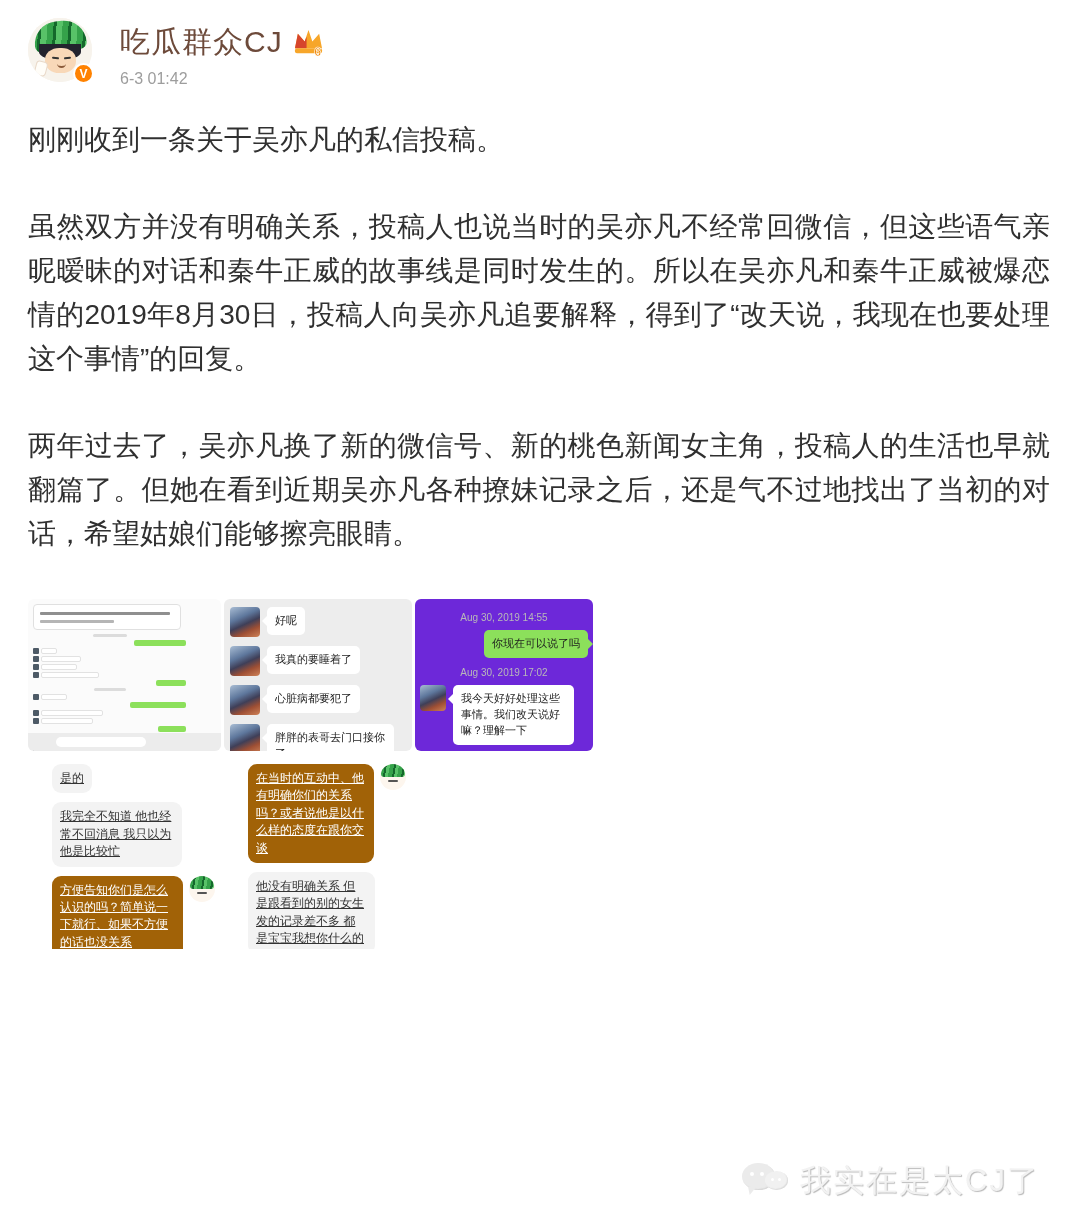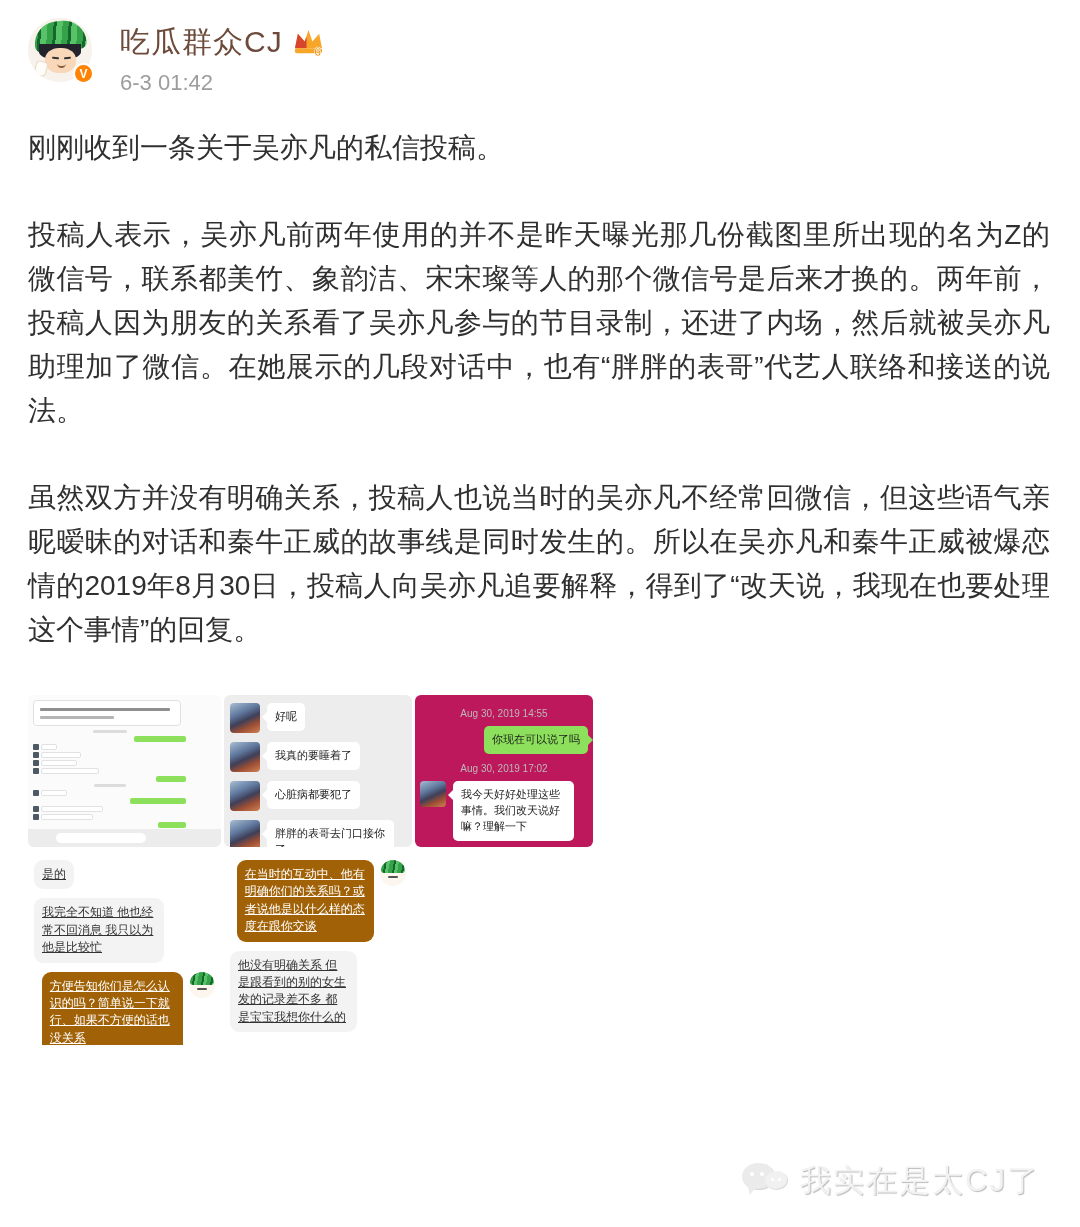--- a/index.html
+++ b/index.html
@@ -25,47 +25,47 @@
        border-bottom:2px solid #8a5a3a; border-radius:0 0 9px 9px; }
   .av-hand { position:absolute; left:7px; top:43px; width:12px; height:15px;
        background:#fffdf8; border:1px solid #e8d8c8; border-radius:4px; transform:rotate(14deg); }
   .v-badge { position:absolute; right:-2px; bottom:-2px; width:21px; height:21px;
        border-radius:50%; background:#ff8200; border:2px solid #fff; color:#fff;
        font-weight:bold; font-size:12px; display:flex; align-items:center; justify-content:center; z-index:2; }
   .hmeta { margin-left:28px; padding-top:4px; }
   .author-line { display:flex; align-items:center; gap:9px; }
   .author { font-size:30px; color:#6d4a3a; letter-spacing:1px; }
   .crown { width:33px; height:29px; display:block; }
-  .post-time { margin-top:7px; font-size:22px; color:#9d9d9d; }
+  .post-time { margin-top:7px; font-size:16px; color:#9d9d9d; }
 
   
   .post-text { margin-top:30px; width:1022px; font-size:28px; line-height:44px; color:#303030; }
   .post-text p { margin:0 0 43px 0; text-align:justify; }
 
   
   .shots { margin-top:8px; width:565px; }
   .shot-row { display:flex; gap:3px; }
   .shot-row + .shot-row { margin-top:5px; }
   .panel { position:relative; overflow:hidden; flex:none; }
   .row1 .panel { height:152px;border-radius:6px; }
   .row2 { height:193px; overflow:hidden; }
   .p-mini  { width:193px; background:#fbfbfb; }
   .p-wxa   { width:188px; background:#ededed; padding:8px 6px; }
-  .p-wxb   { width:178px; background:#be185d; padding:6px 5px; }
+  .p-wxb   { width:178px; background:#6d28d9; padding:6px 5px; }
   .p-dm    { background:#ffffff; padding:8px 6px; }
   .p-dm1   { width:193px; }
   .p-dm2   { width:188px; }
   .p-empty { width:178px; background:#fff; }
 
   
   .c-time { text-align:center; color:#b9b9b9; font-size:10px; margin:7px 0; }
   .c-row { display:flex; margin:0 0 9px 0; align-items:flex-start; }
   .c-row.right { justify-content:flex-end; }
   .c-bubble { position:relative; max-width:72%; padding:6px 8px; border-radius:5px;
-      font-size:11px; line-height:1.45; color:#1d1d1d; word-break:break-all; }
+      font-size:11px; line-height:1.45; color:#1d1d1d; word-break:break-all;margin-left:18px; }
   .wechat .c-left  { background:#fff; margin-left:7px; }
   .wechat .c-left::before { content:""; position:absolute; left:-5px; top:9px;
       border:5px solid transparent; border-right-color:#fff; border-left:0; }
   .wechat .c-right { background:#8ce05b; }
   .wechat .c-right::after { content:""; position:absolute; right:-5px; top:9px;
       border:5px solid transparent; border-left-color:#8ce05b; border-right:0; }
   .ph { width:30px; height:30px; border-radius:4px; flex:none;
       background:linear-gradient(155deg,#a9bdd4 0%,#5e779c 35%,#3f3f58 55%,#9e4f34 75%,#cf8257 100%); }
   .p-wxb .ph { width:26px; height:26px; }
 
@@ -145,22 +145,22 @@
           <rect x="3" y="21" width="28" height="5" rx="2" fill="#f7a62a"></rect>
           <text x="23" y="29" font-size="13" font-weight="bold" fill="#f08300" stroke="#ffffff" stroke-width="0.6">6</text>
         </svg>
       </div>
       <div class="post-time">6-3 01:42</div>
     </div>
   </div>
 
   <div class="post-text">
     <p>刚刚收到一条关于吴亦凡的私信投稿。</p>
-    <p>投稿人表示，吴亦凡前两年使用的并不是昨天曝光那几份截图里所出现的名为Z的微信号，联系都美竹、象韵洁、宋宋璨等人的那个微信号是后来才换的。两年前，投稿人因为朋友的关系看了吴亦凡参与的节目录制，还进了内场，然后就被吴亦凡助理加了微信。在她展示的几段对话中，也有“胖胖的表哥”代艺人联络和接送的说法。</p>
     <p>虽然双方并没有明确关系，投稿人也说当时的吴亦凡不经常回微信，但这些语气亲昵暧昧的对话和秦牛正威的故事线是同时发生的。所以在吴亦凡和秦牛正威被爆恋情的2019年8月30日，投稿人向吴亦凡追要解释，得到了“改天说，我现在也要处理这个事情”的回复。</p>
+    <p>两年过去了，吴亦凡换了新的微信号、新的桃色新闻女主角，投稿人的生活也早就翻篇了。但她在看到近期吴亦凡各种撩妹记录之后，还是气不过地找出了当初的对话，希望姑娘们能够擦亮眼睛。</p>
   </div>
 
   <div class="shots">
     <div class="shot-row row1">
       <div class="panel p-mini">
         <div class="mini-wrap">
             <div class="mini-big" style="width: 148px;"></div>
             <div class="mini-tm" style="width: 34px;"></div>
             <div class="mini-row g">
               <div class="mini-gb" style="width: 52px;"></div>

